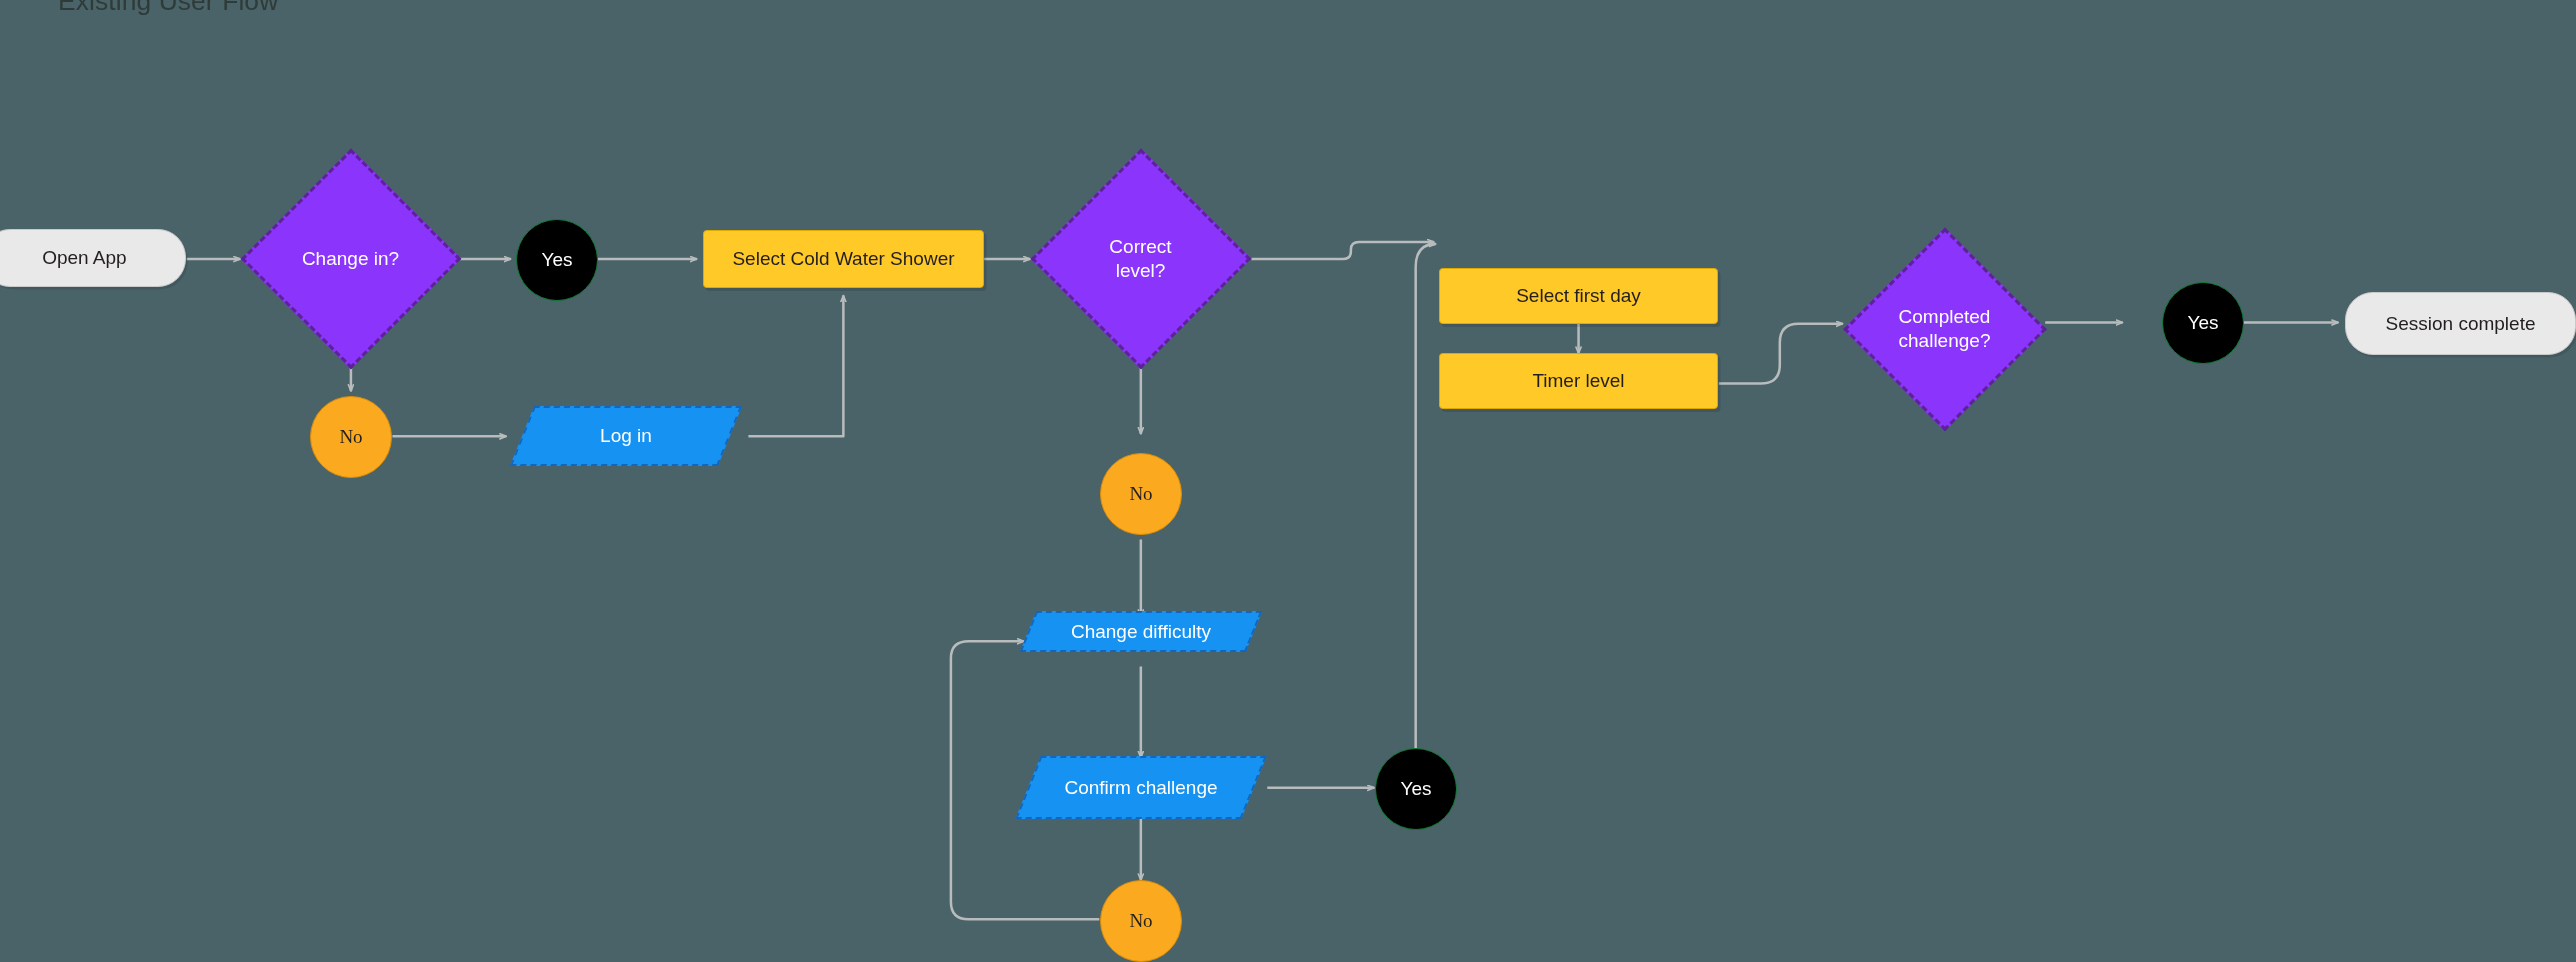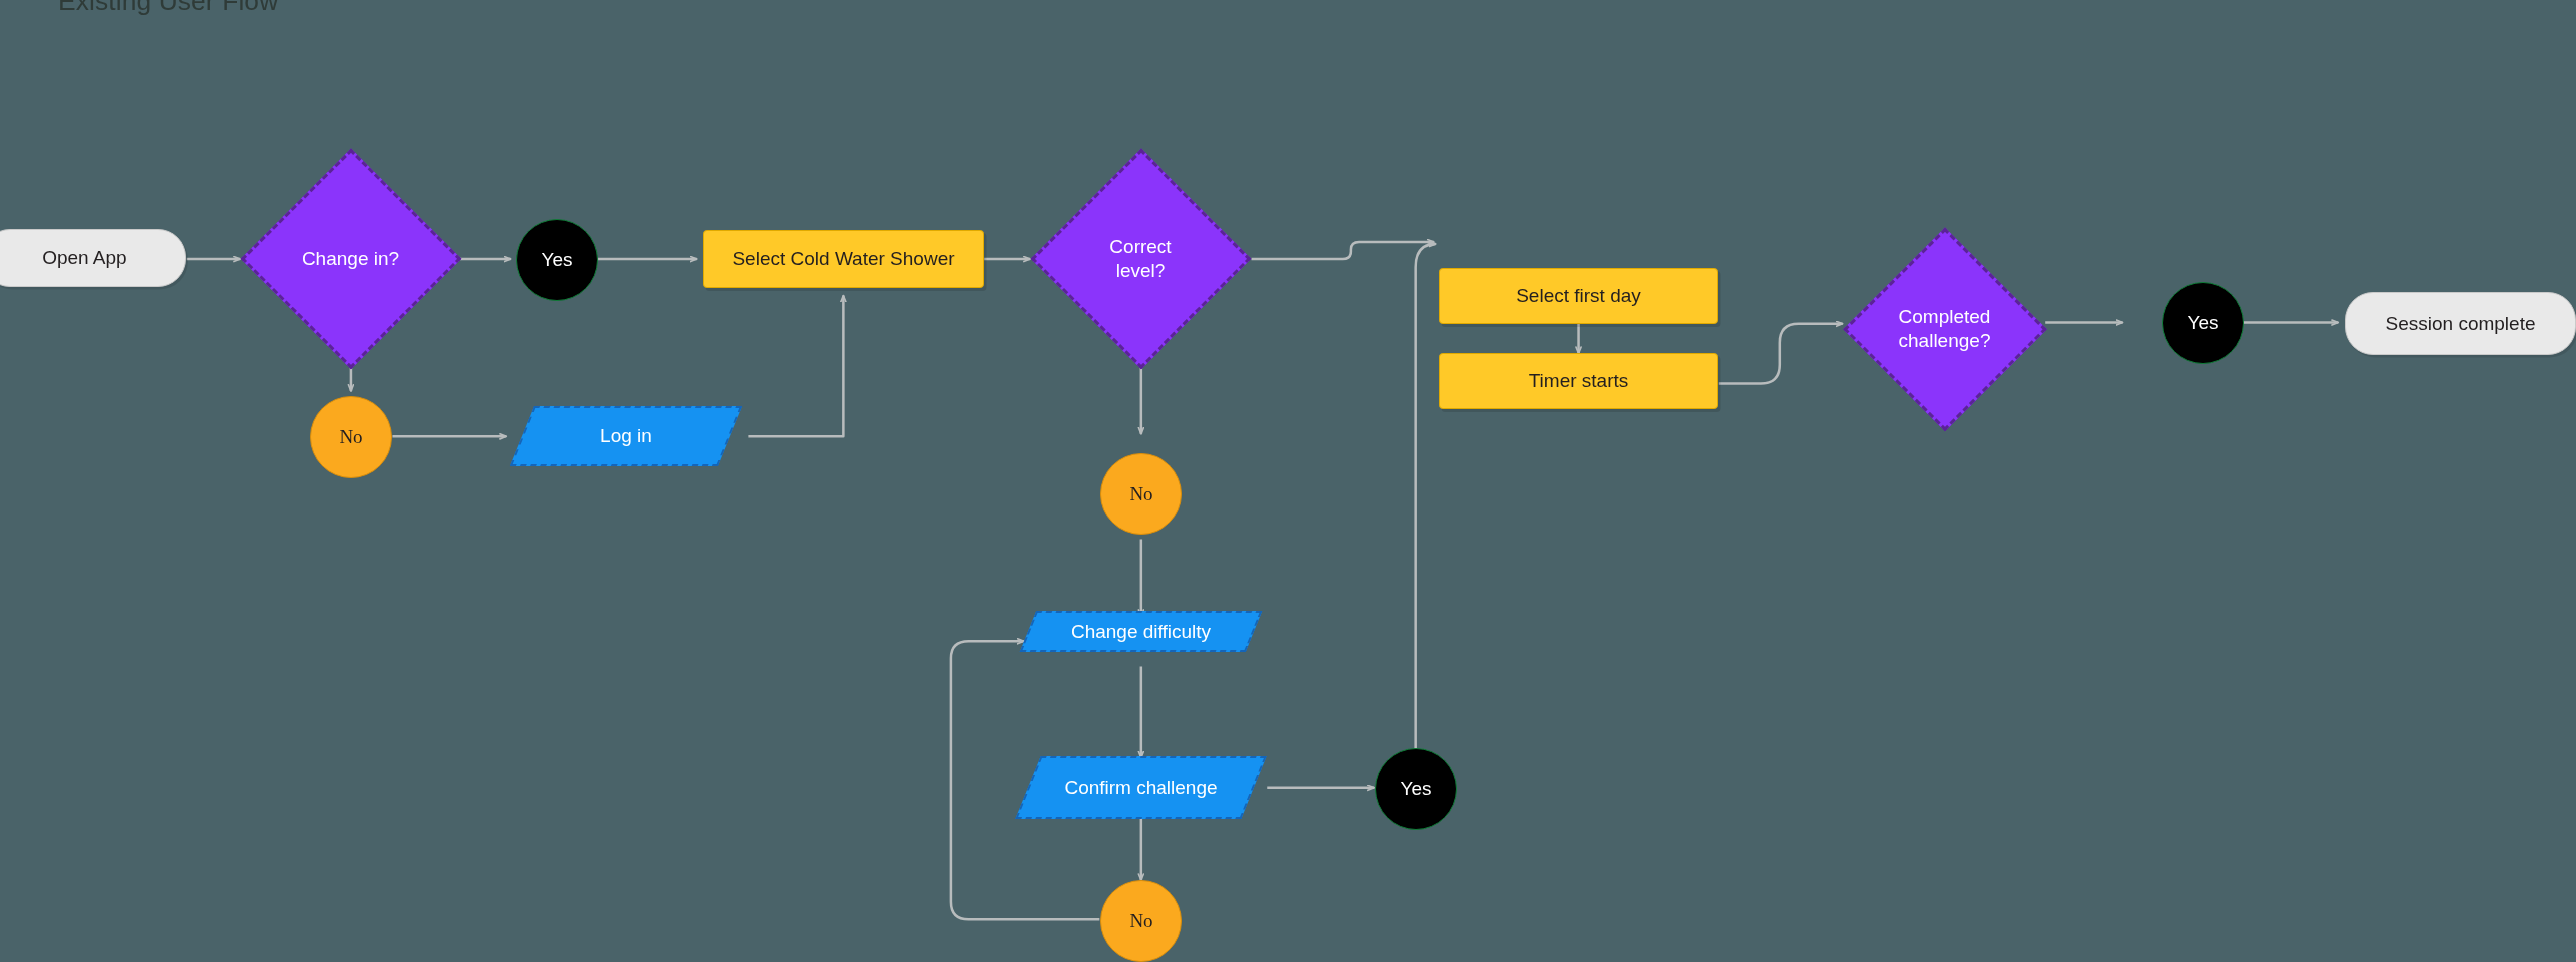--- a/index.html
+++ b/index.html
@@ -230,21 +230,21 @@
 
   <div class="node circ no" style="left:1100px; top:880px; width:82px; height:82px;">
     <span class="node-label">No</span>
   </div>
 
   <div class="node proc" style="left:1439px; top:234px; width:279px; height:56px;margin-top:34px;">
     <span class="node-label">Select first day</span>
   </div>
 
   <div class="node proc" style="left:1439px; top:353px; width:279px; height:56px;">
-    <span class="node-label">Timer starts</span>
+    <span class="node-label">Timer level</span>
   </div>
 
   <div class="node diamond" style="left:1843px; top:227px; width:203px; height:203px;justify-content:center;">
     <div class="dshape"></div>
     <span class="node-label">Completed
 challenge?</span>
   </div>
 
   <div class="node circ yes" style="left:2162px; top:282px; width:82px; height:82px;">
     <span class="node-label">Yes</span>

